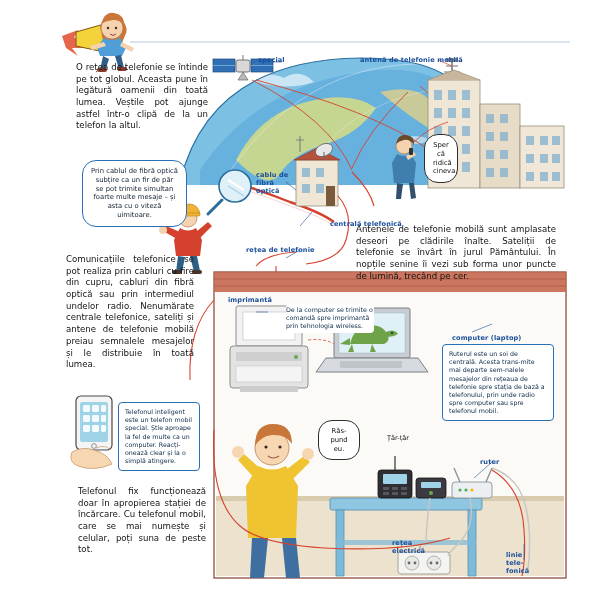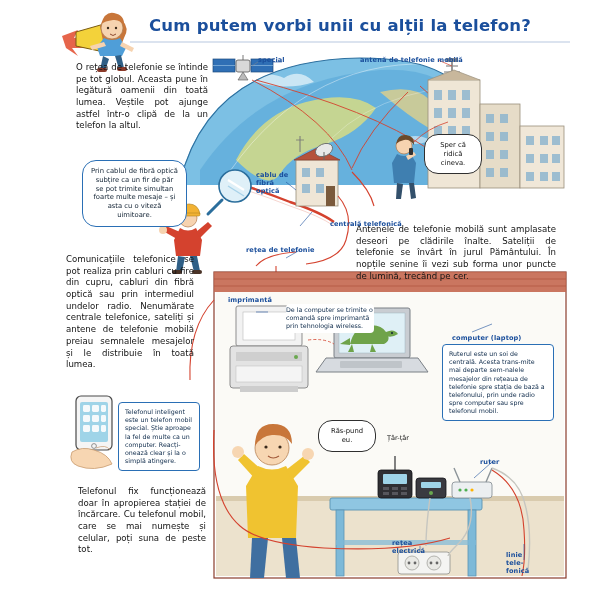--- a/index.html
+++ b/index.html
@@ -413,41 +413,40 @@
       <line x1="300" y1="226" x2="312" y2="212"></line>
       <line x1="286" y1="258" x2="300" y2="250"></line>
       <line x1="268" y1="312" x2="256" y2="312"></line>
       <line x1="492" y1="324" x2="472" y2="332"></line>
       <line x1="492" y1="462" x2="474" y2="478"></line>
       <line x1="420" y1="552" x2="420" y2="546"></line>
       <line x1="524" y1="560" x2="524" y2="544"></line>
     </g>
   </svg>
 
-  <div class="title">Cum putem vorbi unii cu alții la telefon?</div>
 
   <div class="txt" style="left:66px;top:62px;width:132px;margin-left:10px;">O rețea de telefonie se întinde pe tot globul. Aceasta pune în legătură oamenii din toată lumea. Veștile pot ajunge astfel într-o clipă de la un telefon la altul.</div>
 
   <div class="bubble blue" style="left:82px;top:160px;width:105px;">Prin cablul de fibră optică subțire ca un fir de păr se pot trimite simultan foarte multe mesaje – și asta cu o viteză uimitoare.</div>
 
   <div class="txt" style="left:66px;top:254px;width:128px;">Comunicațiile telefonice se pot realiza prin cabluri cu fire din cupru, cabluri din fibră optică sau prin intermediul undelor radio. Nenumărate centrale telefonice, sateliți și antene de telefonie mobilă preiau semnalele mesajelor și le distribuie în toată lumea.</div>
 
   <div class="txt" style="left:356px;top:204px;width:200px;margin-top:20px;">Antenele de telefonie mobilă sunt amplasate deseori pe clădirile înalte. Sateliții de telefonie se învârt în jurul Pământului. În nopțile senine îi vezi sub forma unor puncte de lumină, trecând pe cer.</div>
 
   <div class="txt" style="left:78px;top:486px;width:128px;">Telefonul fix funcționează doar în apropierea stației de încărcare. Cu telefonul mobil, care se mai numește și celular, poți suna de peste tot.</div>
 
   <div class="callout" style="left:118px;top:402px;width:82px;">Telefonul inteligent este un telefon mobil special. Știe aproape la fel de multe ca un computer. Reacți-onează clear și la o simplă atingere.</div>
 
   <div class="callout" style="left:286px;top:304px;width:88px;border:none;padding:2px 0;">De la computer se trimite o comandă spre imprimantă prin tehnologia wireless.</div>
 
   <div class="callout" style="left:442px;top:344px;width:112px;">Ruterul este un soi de centrală. Acesta trans-mite mai departe sem-nalele mesajelor din rețeaua de telefonie spre stația de bază a telefonului, prin unde radio spre computer sau spre telefonul mobil.</div>
 
-  <div class="bubble" style="left:424px;top:134px;width:58px;">Sper că ridică cineva.</div>
-
-  <div class="bubble" style="left:318px;top:420px;width:58px;">Răs-pund eu.</div>
+  <div class="bubble" style="left:424px;top:134px;width:34px;">Sper că ridică cineva.</div>
+
+  <div class="bubble" style="left:318px;top:420px;width:42px;">Răs-pund eu.</div>
 
   <div class="txt tiny" style="left:378px;top:434px;width:40px;text-align:center;">Țâr-țâr</div>
 
   <div class="label" style="left:258px;top:56px;">special</div>
 
   <div class="label" style="left:360px;top:56px;">antenă de telefonie mobilă</div>
 
   <div class="label" style="left:256px;top:172px;width:40px;line-height:1.2;">cablu de fibră optică</div>
 
   <div class="label" style="left:290px;top:220px;padding-left:40px;">centrală telefonică</div>

